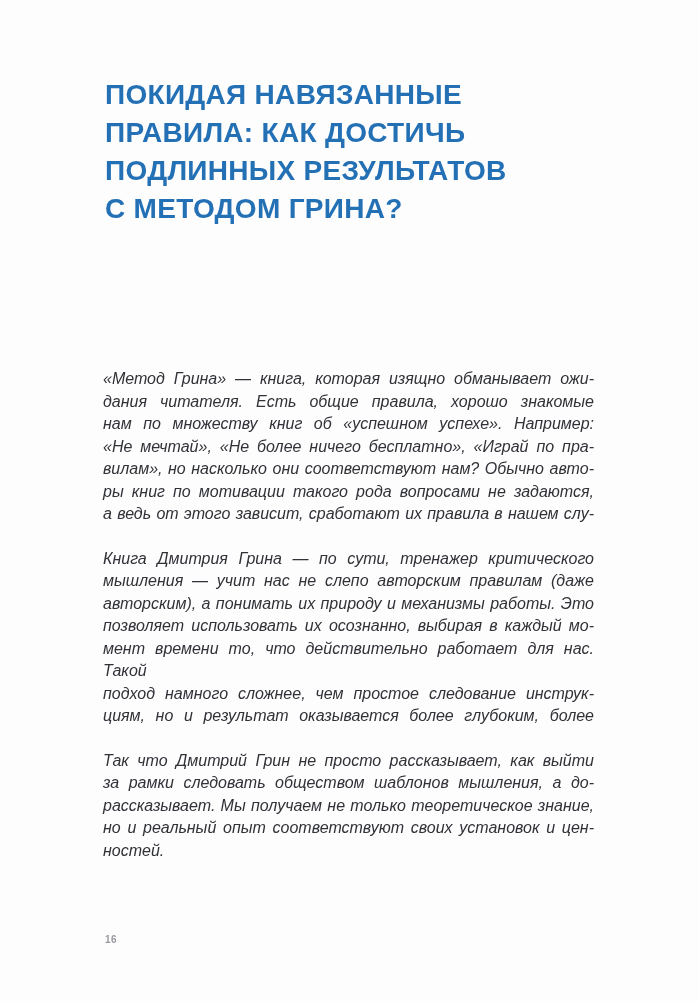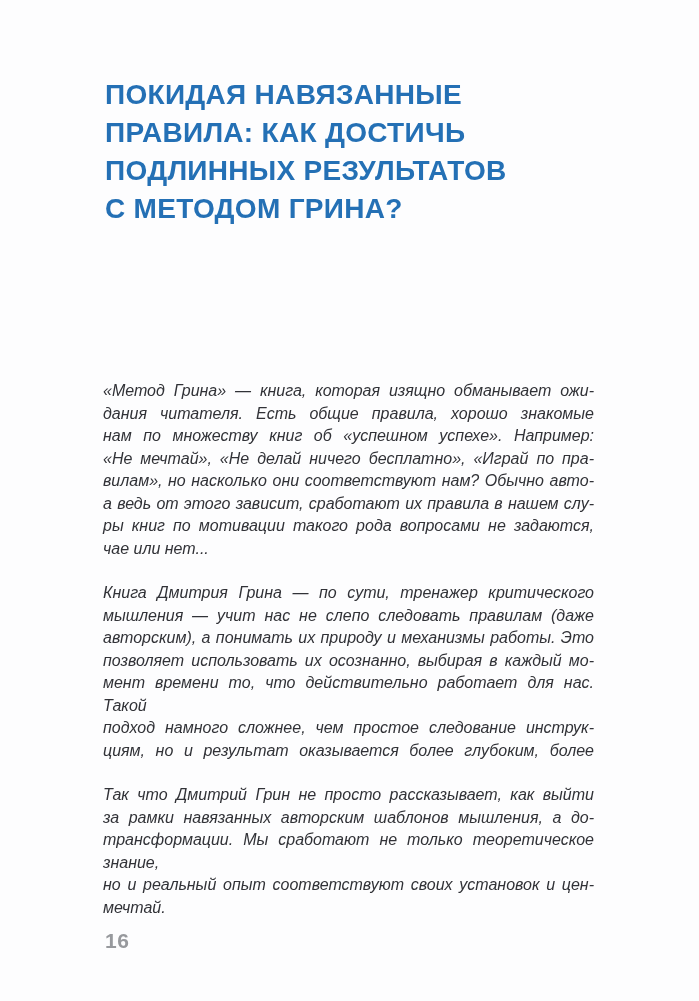--- a/index.html
+++ b/index.html
@@ -36,36 +36,36 @@
   .body-text {
     position: absolute;
     left: 103px;
     top: 368px;
     width: 491px;
     font-style: italic;
     font-size: 16px;
     line-height: 22.5px;
     color: var(--body-color);
   }
-  .paragraph { margin: 12px 0 22px 0; }
+  .paragraph { margin: 0 0 22px 0; }
   .text-line {
     text-align: justify;
     text-align-last: justify;
   }
   .text-line.last {
     text-align: left;
     text-align-last: left;
   }
   .page-footer {
     position: absolute;
     left: 105px;
     top: 929px;
   }
   .page-number {
-    font-size: 21px;
+    font-size: 10px;
     font-weight: 700;
     letter-spacing: 0.5px;
     color: var(--pn-color);
   }
 </style>
 </head>
 <body>
 
 <div class="page">
 
@@ -74,41 +74,40 @@
     <span class="title-line">ПРАВИЛА: КАК ДОСТИЧЬ</span>
     <span class="title-line">ПОДЛИННЫХ РЕЗУЛЬТАТОВ</span>
     <span class="title-line">С МЕТОДОМ ГРИНА?</span>
   </h1>
 
   <main class="body-text">
       <div class="paragraph">
         <div class="text-line">«Метод Грина» — книга, которая изящно обманывает ожи-</div>
         <div class="text-line">дания читателя. Есть общие правила, хорошо знакомые</div>
         <div class="text-line">нам по множеству книг об «успешном успехе». Например:</div>
-        <div class="text-line">«Не мечтай», «Не делай ничего бесплатно», «Играй по пра-</div>
+        <div class="text-line">«Не мечтай», «Не более ничего бесплатно», «Играй по пра-</div>
         <div class="text-line">вилам», но насколько они соответствуют нам? Обычно авто-</div>
+        <div class="text-line">ры книг по мотивации такого рода вопросами не задаются,</div>
         <div class="text-line">а ведь от этого зависит, сработают их правила в нашем слу-</div>
-        <div class="text-line">ры книг по мотивации такого рода вопросами не задаются,</div>
-        <div class="text-line last">чае или нет...</div>
       </div>
       <div class="paragraph">
         <div class="text-line">Книга Дмитрия Грина — по сути, тренажер критического</div>
-        <div class="text-line">мышления — учит нас не слепо следовать правилам (даже</div>
+        <div class="text-line">мышления — учит нас не слепо авторским правилам (даже</div>
         <div class="text-line">авторским), а понимать их природу и механизмы работы. Это</div>
         <div class="text-line">позволяет использовать их осознанно, выбирая в каждый мо-</div>
         <div class="text-line">мент времени то, что действительно работает для нас. Такой</div>
         <div class="text-line">подход намного сложнее, чем простое следование инструк-</div>
         <div class="text-line">циям, но и результат оказывается более глубоким, более</div>
       </div>
       <div class="paragraph">
         <div class="text-line">Так что Дмитрий Грин не просто рассказывает, как выйти</div>
-        <div class="text-line">за рамки навязанных авторским шаблонов мышления, а до-</div>
-        <div class="text-line">трансформации. Мы сработают не только теоретическое знание,</div>
+        <div class="text-line">за рамки следовать обществом шаблонов мышления, а до-</div>
+        <div class="text-line">рассказывает. Мы получаем не только теоретическое знание,</div>
         <div class="text-line">но и реальный опыт соответствуют своих установок и цен-</div>
-        <div class="text-line last">мечтай.</div>
+        <div class="text-line last">ностей.</div>
       </div>
     </main>
 
   <footer class="page-footer">
     <span class="page-number">16</span>
   </footer>
 
 </div>
 
 </body></html>

